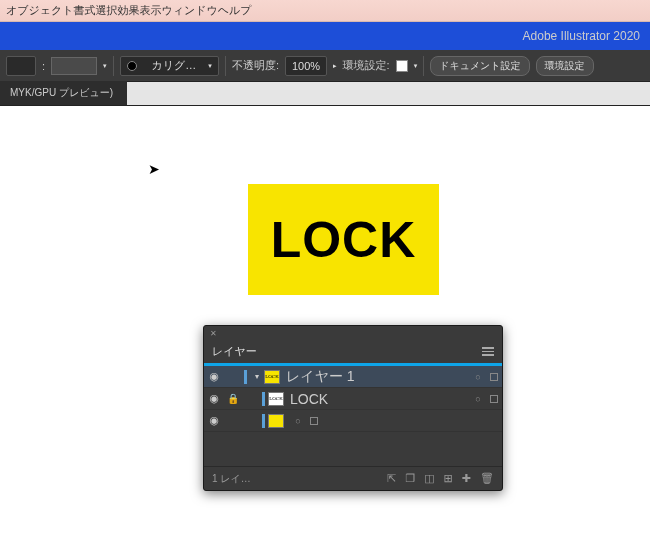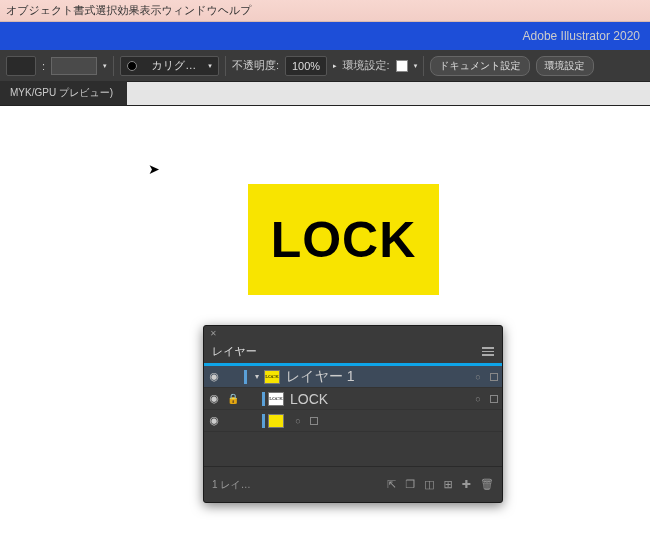--- a/index.html
+++ b/index.html
@@ -40,21 +40,21 @@
 .gap{width:18px}
 .twist{width:14px;font-size:8px;text-align:center;cursor:pointer}
 .thumb{width:16px;height:14px;border:1px solid #777;background:#f8e400;margin-right:6px;display:flex;align-items:center;justify-content:center;font-size:4px;color:#000;position:relative}
 .thumb.t1::after{content:"LOCK";font-family:Impact;font-size:5px}
 .thumb.t3{background:#f8e400}
 .bar{width:3px;height:14px;margin-right:3px}
 .row .name{flex:1;font-size:14px}
 .target{width:16px;text-align:center;color:#888;font-size:9px}
 .box{width:16px;text-align:center}
 .box span{display:inline-block;width:8px;height:8px;border:1px solid #888}
-.panel .foot{height:36px;display:flex;align-items:center;justify-content:space-between;padding:0 8px;border-top:1px solid #2a2a2a}
+.panel .foot{height:24px;display:flex;align-items:center;justify-content:space-between;padding:0 8px;border-top:1px solid #2a2a2a}
 .foot .left{color:#999;font-size:10px}
 .foot .icons{display:flex;gap:9px;color:#999}
 .foot .icons span{cursor:pointer;font-size:11px}
 .smsw{width:12px;height:12px;background:#fff;border:1px solid #888}
 </style>
 </head>
 <body>
 
 <div class="menubar">
   <span>オブジェクト</span>

